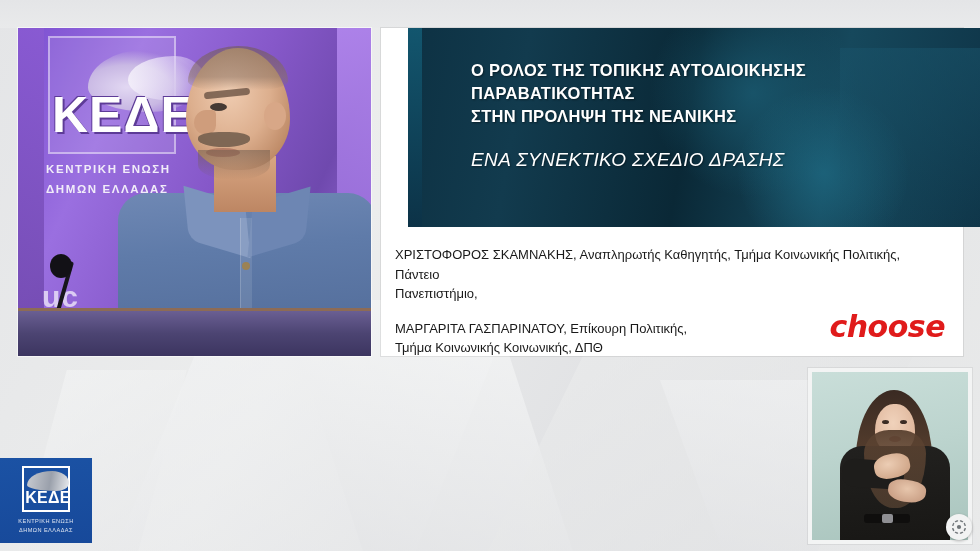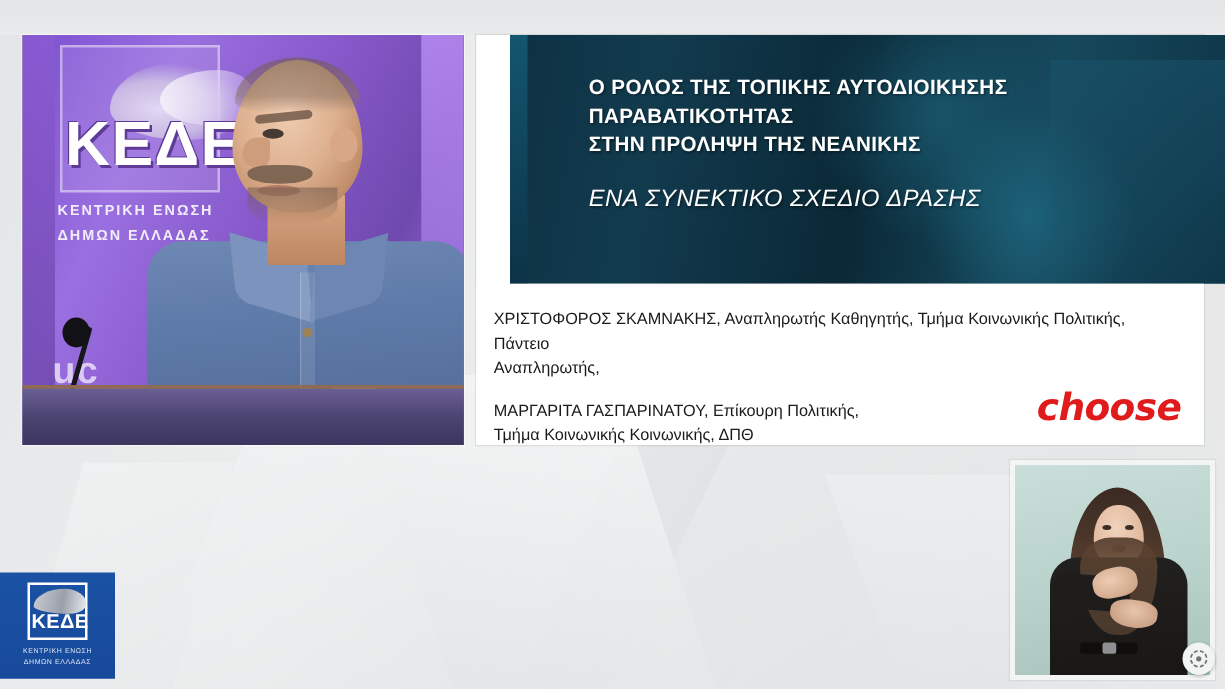--- a/index.html
+++ b/index.html
@@ -248,21 +248,21 @@
         <div>ΠΑΡΑΒΑΤΙΚΟΤΗΤΑΣ</div>
         <div>ΣΤΗΝ ΠΡΟΛΗΨΗ ΤΗΣ ΝΕΑΝΙΚΗΣ</div>
       </div>
       <div class="hero-sub">ΕΝΑ ΣΥΝΕΚΤΙΚΟ ΣΧΕΔΙΟ ΔΡΑΣΗΣ</div>
     </div>
   </div>
 
   <div class="slide-body">
     <div class="auth-block">
       <div>ΧΡΙΣΤΟΦΟΡΟΣ ΣΚΑΜΝΑΚΗΣ, Αναπληρωτής Καθηγητής, Τμήμα Κοινωνικής Πολιτικής, Πάντειο</div>
-      <div>Αναπληρωτής,</div>
+      <div>Πανεπιστήμιο,</div>
     </div>
     <div class="auth-block second">
       <div>ΜΑΡΓΑΡΙΤΑ ΓΑΣΠΑΡΙΝΑΤΟΥ, Επίκουρη Πολιτικής,</div>
       <div>Τμήμα Κοινωνικής Κοινωνικής, ΔΠΘ</div>
     </div>
     <div class="choose-logo">choose</div>
   </div>
 </div>
 
 <div id="kede-card">

